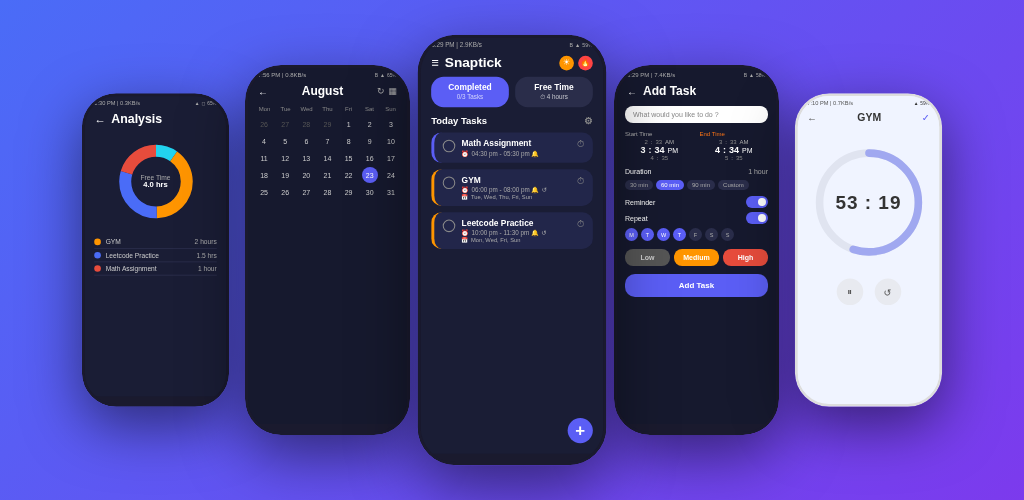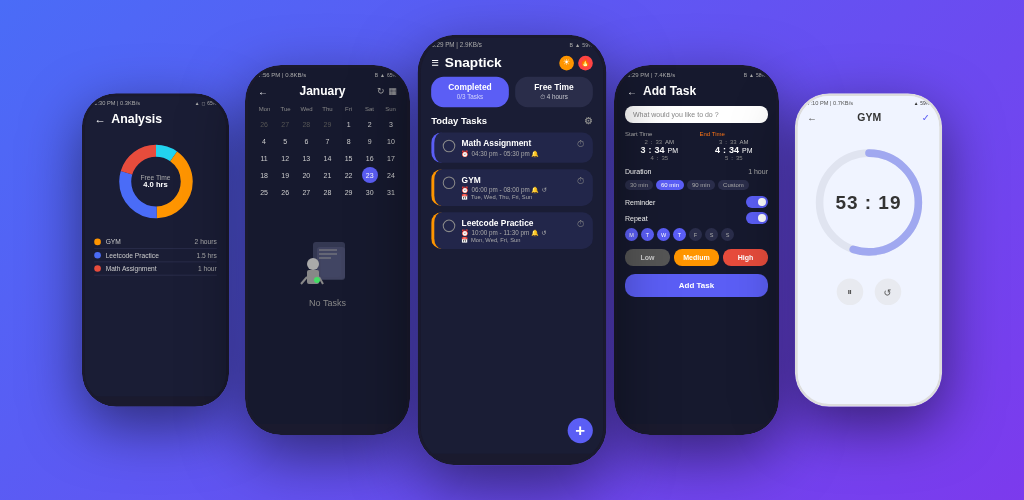--- a/index.html
+++ b/index.html
@@ -471,21 +471,21 @@
         <div class="status-bar">
           <span>7:56 PM | 0.8KB/s</span>
           <div class="status-bar-right">
             <span>B</span>
             <span>▲</span>
             <span>65%</span>
           </div>
         </div>
         <div class="cal-header">
           <span class="cal-back">←</span>
-          <span class="cal-title">January</span>
+          <span class="cal-title">August</span>
           <div class="cal-icons">
             <span class="cal-icon">↻</span>
             <span class="cal-icon">▦</span>
           </div>
         </div>
         <div class="cal-grid">
           <div class="cal-days-header">
             <span class="cal-day-name">Mon</span>
             <span class="cal-day-name">Tue</span>
             <span class="cal-day-name">Wed</span>
@@ -531,40 +531,20 @@
             <span class="cal-day">25</span>
             <span class="cal-day">26</span>
             <span class="cal-day">27</span>
             <span class="cal-day">28</span>
             <span class="cal-day">29</span>
             <span class="cal-day">30</span>
             <span class="cal-day">31</span>
           </div>
         </div>
 
-        <div class="cal-illustration">
-          <svg width="70" height="80" viewBox="0 0 70 80">
-
-            <rect x="28" y="40" width="20" height="25" rx="3" fill="#2a2d4a"></rect>
-            <rect x="24" y="35" width="28" height="32" rx="3" fill="#3a3d5a" opacity="0.8"></rect>
-            <rect x="20" y="30" width="32" height="38" rx="3" fill="#4a4d6a" opacity="0.6"></rect>
-
-            <line x1="26" y1="38" x2="44" y2="38" stroke="#888" stroke-width="1"></line>
-            <line x1="26" y1="42" x2="44" y2="42" stroke="#888" stroke-width="1"></line>
-            <line x1="26" y1="46" x2="38" y2="46" stroke="#888" stroke-width="1"></line>
-
-            <circle cx="20" cy="52" r="6" fill="#aaa"></circle>
-            <rect x="14" y="58" width="12" height="14" rx="2" fill="#888"></rect>
-            <line x1="14" y1="65" x2="8" y2="72" stroke="#888" stroke-width="2"></line>
-            <line x1="26" y1="65" x2="30" y2="72" stroke="#888" stroke-width="2"></line>
-
-            <circle cx="24" cy="68" r="3" fill="#44dd66"></circle>
-          </svg>
-          <span class="no-tasks-text">No Tasks</span>
-        </div>
       </div>
     </div>
   </div>
 
   <div class="phone phone-3">
     <div class="phone-outer">
       <div class="phone-screen" style="position:relative;">
         <div class="status-bar">
           <span>3:29 PM | 2.9KB/s</span>
           <div class="status-bar-right">

